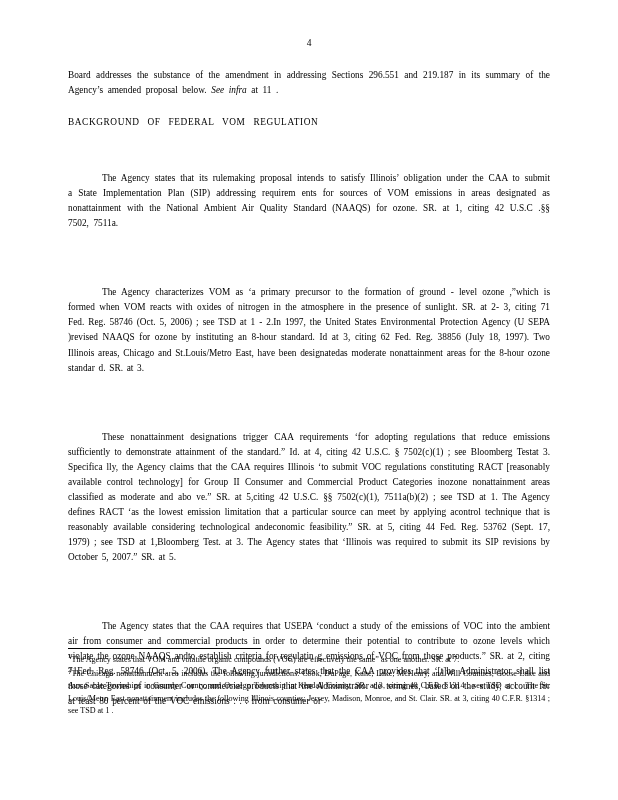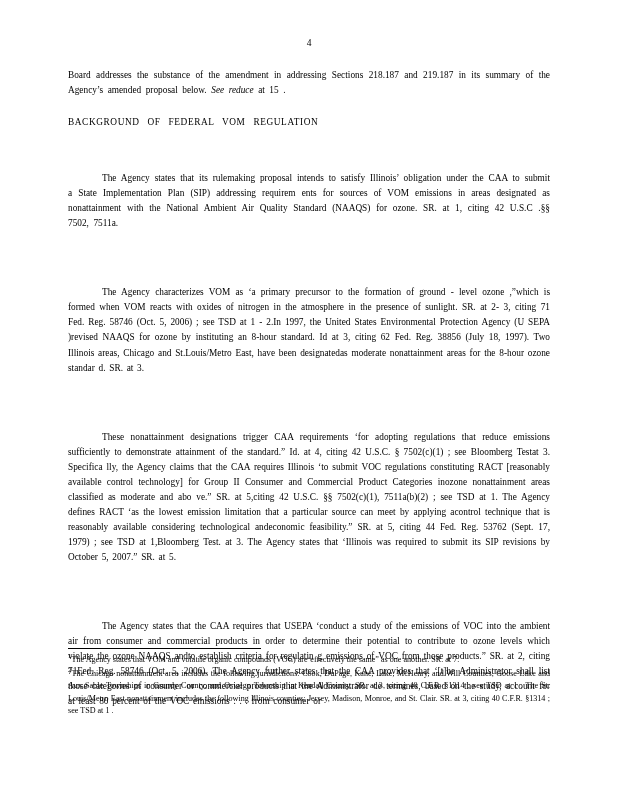--- a/index.html
+++ b/index.html
@@ -91,21 +91,21 @@
 </style>
 </head>
 <body>
 
 <div class="page">
 
   <div class="page-number">4</div>
 
   <div class="content">
 
-    <p class="ws"><span>Board addresses the substance of the amendment in addressing Sections 218.187 and 219.187 in its summary of the Agency’s amended proposal below. </span><span class="italic">See  reduce</span><span> at 15 .</span></p>
+    <p class="ws"><span>Board addresses the substance of the amendment in addressing Sections 296.551 and 219.187 in its summary of the Agency’s amended proposal below. </span><span class="italic">See  infra</span><span> at 11 .</span></p>
 
     <div class="heading-block">
       <p class="heading">BACKGROUND   OF   FEDERAL   VOM   REGULATION</p>
     </div>
 
     <p class="indented ws">The Agency states that its rulemaking proposal intends to satisfy Illinois’ obligation under the CAA to submit a State Implementation Plan (SIP) addressing requirem ents for sources of VOM emissions in areas designated as nonattainment with the National Ambient Air Quality Standard (NAAQS) for ozone. SR. at 1, citing 42 U.S.C .§§ 7502, 7511a.</p>
 
     <div class="gap"></div>
 
     <p class="indented ws2"><span>The Agency characterizes VOM as ‘a primary precursor to the formation of ground - level ozone ,”which is formed when VOM reacts with oxides of nitrogen in the atmosphere in the presence of sunlight. SR. at 2- 3, citing 71 Fed. Reg. 58746 (Oct. 5, 2006) ; see TSD at 1 - 2.In 1997, the United States Environmental Protection Agency (U SEPA )revised NAAQS for ozone by instituting an 8-hour standard. Id at 3, citing 62 Fed. Reg. 38856 (July 18, 1997). Two Illinois areas, Chicago and St.Louis/Metro East, have been designatedas moderate nonattainment areas for the 8-hour ozone standar d. SR. at 3.</span></p>

